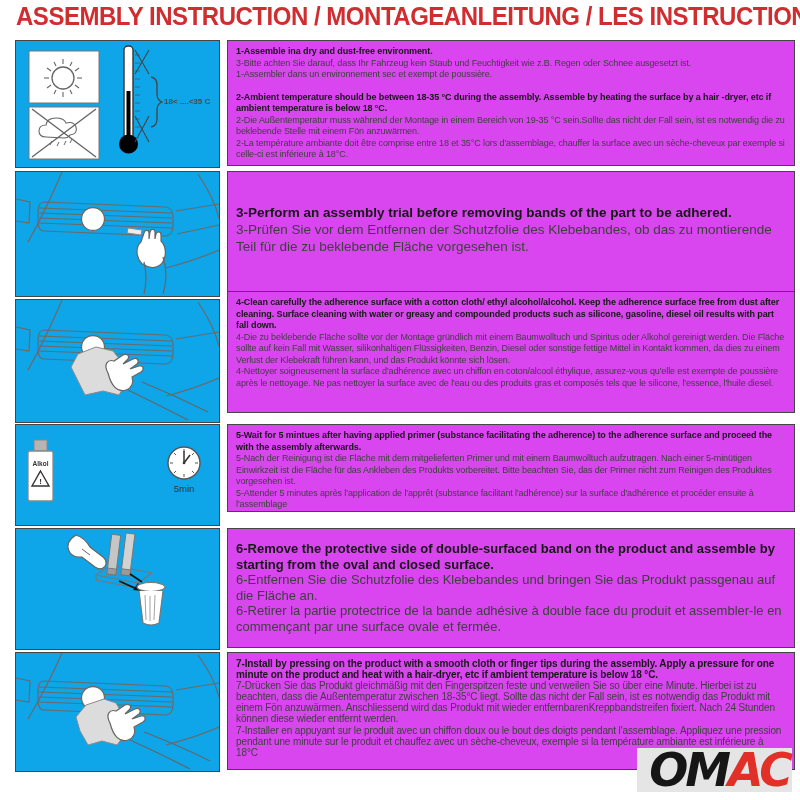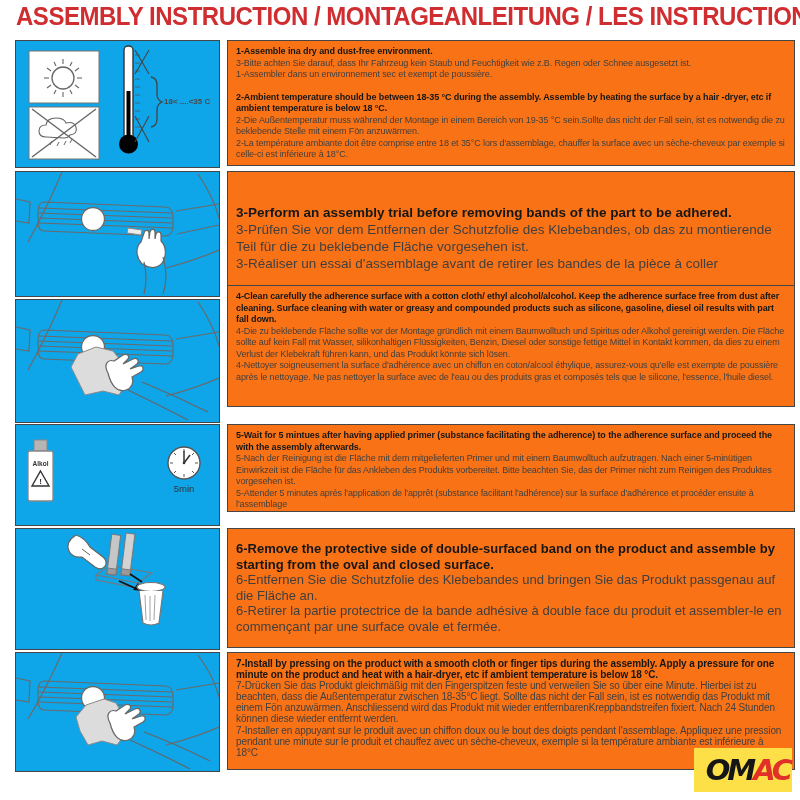--- a/index.html
+++ b/index.html
@@ -3,34 +3,34 @@
 <meta charset="utf-8">
 <style>
   html,body{margin:0;padding:0;background:#ffffff;}
   .page{position:relative;width:800px;height:800px;background:#fff;overflow:hidden;
         font-family:"Liberation Sans","DejaVu Sans",sans-serif;}
   .hdr{position:absolute;left:0;top:2px;width:800px;text-align:center;
        font-size:25px;font-weight:bold;color:#cf2d30;letter-spacing:-0.5px;
        transform:scaleX(0.96);transform-origin:center;white-space:nowrap;}
   .row{position:absolute;}
   .icon-cell{position:absolute;left:15px;width:203px;border:1px solid #454545;background:#0ea5e9;}
-  .text-cell{position:absolute;left:227px;width:568px;border:1px solid #454545;background:#f97316;
+  .text-cell{position:absolute;left:227px;width:568px;border:1px solid #454545;background:#d946ef;
              box-sizing:border-box;padding:5px 8px 4px 8px;overflow:hidden;}
   .text-cell p{margin:0;color:#3f3f3f;}
   .text-cell p.b{font-weight:bold;color:#161616;}
   .small p{font-size:9px;line-height:11.5px;letter-spacing:-0.1px;}
   .tight p{font-size:10px;line-height:11.1px;letter-spacing:-0.12px;}
   .big p{font-size:13.5px;line-height:17px;}
   .mid p{font-size:13px;line-height:15.5px;}
   .sec + .sec{margin-top:11px;}
   .pad30{padding-top:32px;}
   .pad10{padding-top:12px;}
-  .logo{position:absolute;top:748px;right:8px;background:#fde047;padding:0 2px 0 12px;
+  .logo{position:absolute;top:748px;right:8px;background:#e5e5e5;padding:0 2px 0 12px;
         font-family:"DejaVu Sans","Liberation Sans",sans-serif;font-weight:bold;font-style:italic;
-        font-size:29px;letter-spacing:-3px;line-height:44px;white-space:nowrap;}
+        font-size:46px;letter-spacing:-3px;line-height:44px;white-space:nowrap;}
   .logo .lb{color:#161616;}
   .logo .lr{color:#e03028;}
   svg{display:block;}
   svg text{font-family:"Liberation Sans","DejaVu Sans",sans-serif;}
 </style>
 </head>
 <body>
 
 <div class="page">
 
@@ -132,21 +132,20 @@
           <path d="M126,92 c-7,-8 -6,-18 -1,-22 l3,-9 c1,-4 5,-3 5,0 l0,6 1,-7 c1,-4 5,-3 5,0 l0,7 1,-5 c1,-3 5,-3 5,1 l0,6 c3,3 5,9 4,15 c-2,11 -13,15 -22,8 z" fill="#fff" stroke="#666" stroke-width="1.2"></path>
           <path d="M128,90 Q132,106 128,122" fill="none" stroke="#666" stroke-width="1.2"></path>
           <path d="M147,85 Q153,104 147,122" fill="none" stroke="#666" stroke-width="1.2"></path>
         </g>
       </svg>
     </div>
     <div class="text-cell big pad30" style="top:171px;height:144px;">
       <div class="sec">
         <p class="b">3-Perform an assembly trial before removing bands of the part to be adhered.</p>
         <p>3-Prüfen Sie vor dem Entfernen der Schutzfolie des Klebebandes, ob das zu montierende Teil für die zu beklebende Fläche vorgesehen ist.</p>
-        <p>3-Réaliser un essai d'assemblage avant de retirer les bandes de la pièce à coller</p>
       </div>
     </div>
   </div>
 
   <div class="row">
     <div class="icon-cell" style="top:299px;height:122px;">
       <svg width="203" height="120" viewBox="0 0 203 120">
         <g fill="none" stroke="#6a6a6a" stroke-width="1.2">
           <path d="M46,0 Q30,38 12,70"></path>
           <path d="M182,2 Q198,26 203,46"></path>
@@ -161,21 +160,21 @@
         </g>
         <circle cx="77" cy="47" r="11.5" fill="#fff" stroke="#6a6a6a" stroke-width="1.3"></circle>
         <polygon points="62,54 80,47 97,51 105,61 99,74 111,82 103,95 87,91 69,95 62,81 55,67" fill="#dcdcdc" stroke="#8a8a8a" stroke-width="1"></polygon>
         <g>
           <path d="M92,73 c-5,-9 0,-14 6,-12 l9,-6 c4,-2 7,1 5,4 l-5,5 10,-5 c4,-2 7,2 4,5 l-7,5 9,-3 c4,-1 6,3 2,6 l-9,5 c2,5 0,11 -6,13 c-9,3 -15,-5 -18,-17 z" fill="#fff" stroke="#666" stroke-width="1.2"></path>
           <path d="M112,90 Q145,106 172,120" fill="none" stroke="#666" stroke-width="1.2"></path>
           <path d="M126,82 Q160,96 192,112" fill="none" stroke="#666" stroke-width="1.2"></path>
         </g>
       </svg>
     </div>
-    <div class="text-cell small" style="top:285px;height:122px;">
+    <div class="text-cell small" style="top:291px;height:122px;">
       <div class="sec">
         <p class="b">4-Clean carefully the adherence surface with a cotton cloth/ ethyl alcohol/alcohol. Keep the adherence surface free from dust after cleaning. Surface cleaning with water or greasy and compounded products such as silicone, gasoline, diesel oil results with part fall down.</p>
         <p>4-Die zu beklebende Fläche sollte vor der Montage gründlich mit einem Baumwolltuch und Spiritus oder Alkohol gereinigt werden. Die Fläche sollte auf kein Fall mit Wasser, silikonhaltigen Flüssigkeiten, Benzin, Diesel oder sonstige fettige Mittel in Kontakt kommen, da dies zu einem Verlust der Klebekraft führen kann, und das Produkt könnte sich lösen.</p>
         <p>4-Nettoyer soigneusement la surface d'adhérence avec un chiffon en coton/alcool éthylique, assurez-vous qu'elle est exempte de poussière après le nettoyage. Ne pas nettoyer la surface avec de l'eau ou des produits gras et composés tels que le silicone, l'essence, l'huile diesel.</p>
       </div>
     </div>
   </div>
 
   <div class="row">
     <div class="icon-cell" style="top:424px;height:100px;">

